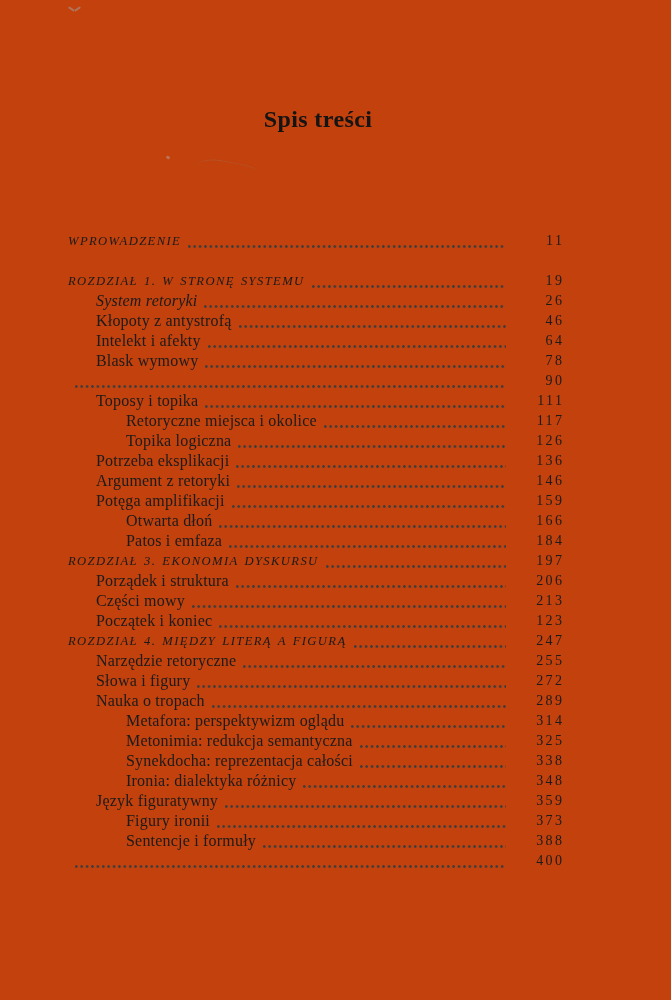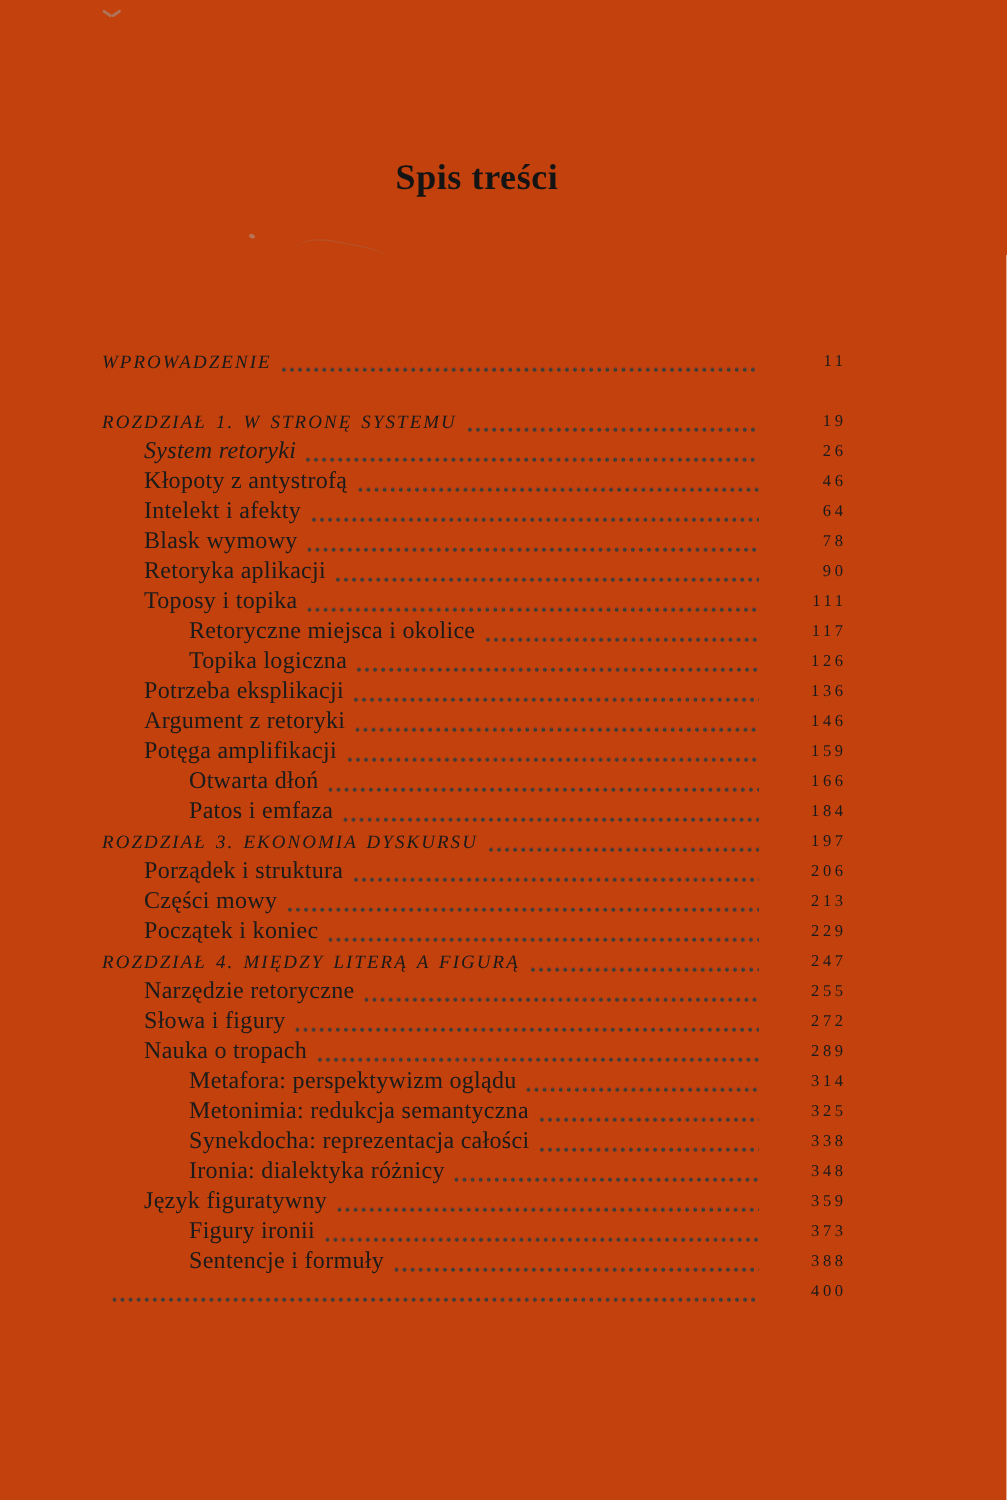--- a/index.html
+++ b/index.html
@@ -67,21 +67,21 @@
     height: 3px;
     margin: 0 10px 3.5px 7px;
     background-image: radial-gradient(circle at 1.3px 1.5px, #3d3d3d 1.1px, rgba(61,61,61,0) 1.5px);
     background-size: 5.4px 3px;
     background-repeat: repeat-x;
   }
 
   .pagenum {
     width: 48px;
     text-align: right;
-    font-size: 11px; line-height: 20px;
+    font-size: 14px; line-height: 20px;
     letter-spacing: 2.4px;
     margin-right: -2.4px;
     font-feature-settings: "onum" 1;
     color: #1b1b1b;
     white-space: nowrap;
   }
 </style>
 </head>
 <body>
 
@@ -117,21 +117,20 @@
     <span class="label">Intelekt i afekty</span>
     <span class="leader"></span>
     <span class="pagenum">64</span>
   </div>
       <div class="row lvl1">
     <span class="label">Blask wymowy</span>
     <span class="leader"></span>
     <span class="pagenum">78</span>
   </div>
       <div class="row lvl1">
-    <span class="label">Retoryka aplikacji</span>
     <span class="leader"></span>
     <span class="pagenum">90</span>
   </div>
       <div class="row lvl1">
     <span class="label">Toposy i topika</span>
     <span class="leader"></span>
     <span class="pagenum">111</span>
   </div>
       <div class="row lvl2">
     <span class="label">Retoryczne miejsca i okolice</span>
@@ -179,21 +178,21 @@
     <span class="pagenum">206</span>
   </div>
       <div class="row lvl1">
     <span class="label">Części mowy</span>
     <span class="leader"></span>
     <span class="pagenum">213</span>
   </div>
       <div class="row lvl1">
     <span class="label">Początek i koniec</span>
     <span class="leader"></span>
-    <span class="pagenum">229</span>
+    <span class="pagenum">123</span>
   </div>
       <div class="row lvl0 caps">
     <span class="label">ROZDZIAŁ 4. MIĘDZY LITERĄ A FIGURĄ</span>
     <span class="leader"></span>
     <span class="pagenum">247</span>
   </div>
       <div class="row lvl1">
     <span class="label">Narzędzie retoryczne</span>
     <span class="leader"></span>
     <span class="pagenum">255</span>

